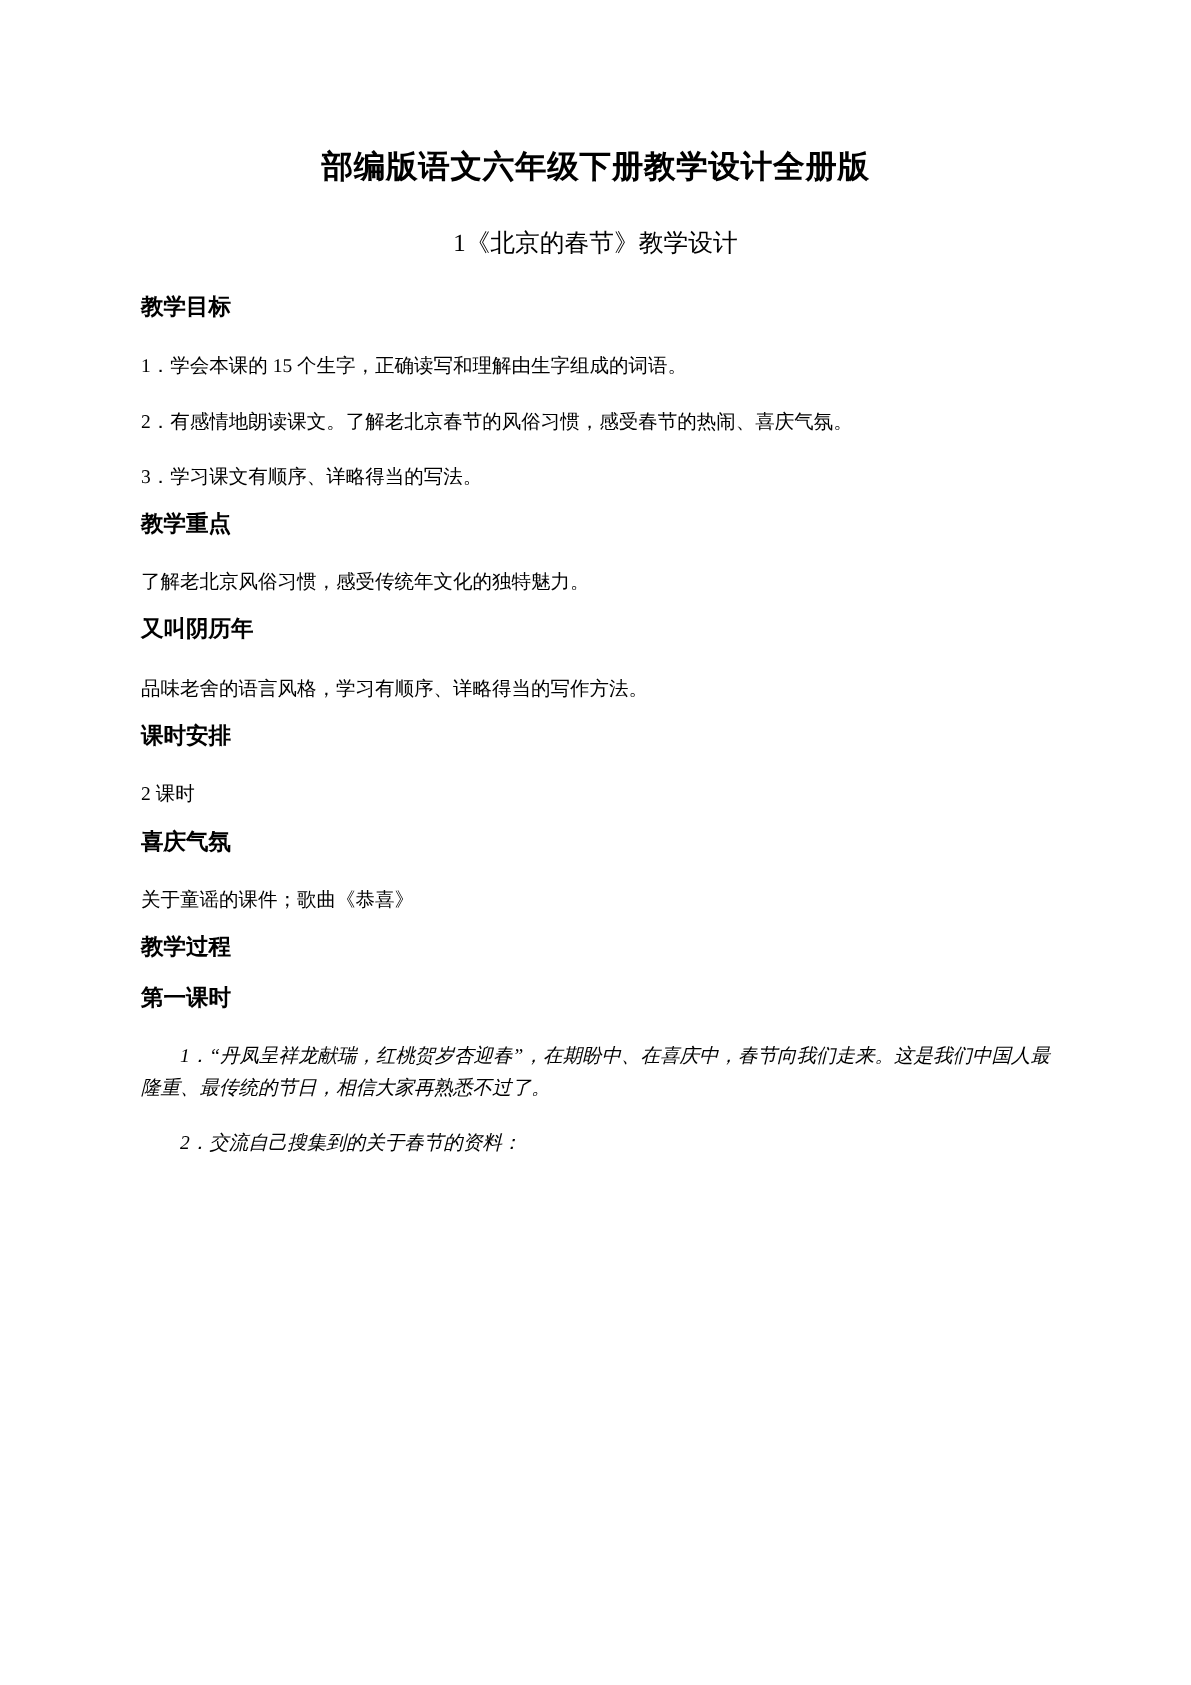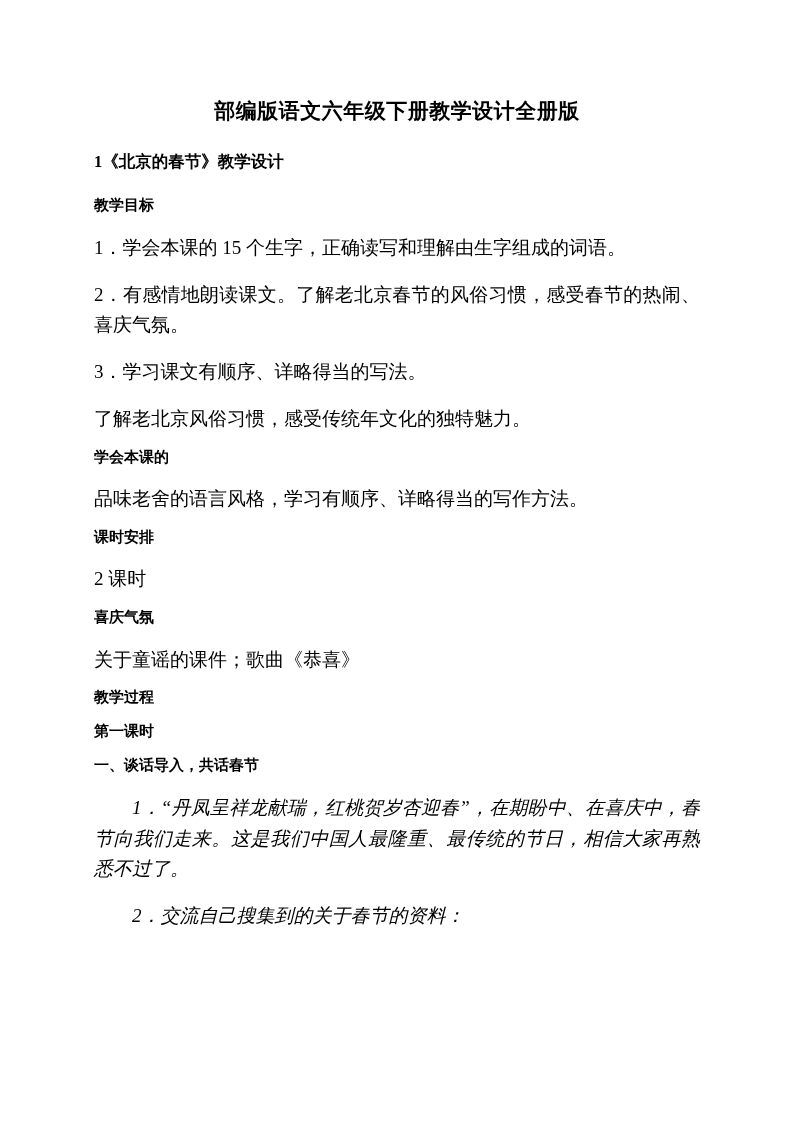--- a/index.html
+++ b/index.html
@@ -24,33 +24,34 @@
   }
   .doc-title {
     text-align: center;
     font-size: 21px;
     font-weight: bold;
     line-height: 1.5;
     margin: 0 0 22px 0;
     letter-spacing: 0.5px;
   }
   .sub-title {
+    text-align: center;
     font-size: 16.5px;
-    font-weight: bold;
+    font-weight: normal;
     line-height: 1.5;
     margin: 0 0 20px 0;
   }
   .heading {
     font-size: 15px;
     font-weight: bold;
     line-height: 1.5;
     margin: 0 0 11px 0;
   }
   .para {
-    font-size: 19px;
+    font-size: 13px;
     line-height: 1.62;
     margin: 16px 0 11px 0;
     text-align: justify;
   }
   .para-indent {
     text-indent: 2em;
     font-style: italic;
   }
   .centered-bold {
     font-size: 15px;
@@ -75,33 +76,33 @@
 
   <h1 class="doc-title">部编版语文六年级下册教学设计全册版</h1>
 
   <h2 class="sub-title">1《北京的春节》教学设计</h2>
 
   <h3 class="heading">教学目标</h3>
   <p class="para">1．学会本课的 15 个生字，正确读写和理解由生字组成的词语。</p>
   <p class="para">2．有感情地朗读课文。了解老北京春节的风俗习惯，感受春节的热闹、喜庆气氛。</p>
   <p class="para">3．学习课文有顺序、详略得当的写法。</p>
 
+  <h3 class="heading">教学重点</h3>
   <p class="para">了解老北京风俗习惯，感受传统年文化的独特魅力。</p>
 
-  <h3 class="heading">学会本课的</h3>
+  <h3 class="heading">又叫阴历年</h3>
   <p class="para">品味老舍的语言风格，学习有顺序、详略得当的写作方法。</p>
 
   <h3 class="heading">课时安排</h3>
   <p class="para">2 课时</p>
 
   <h3 class="heading">喜庆气氛</h3>
   <p class="para">关于童谣的课件；歌曲《恭喜》</p>
 
   <h3 class="heading">教学过程</h3>
 
   <p class="centered-bold">第一课时</p>
 
-  <h3 class="section-head">一、谈话导入，共话春节</h3>
 
   <p class="para para-indent">1．“丹凤呈祥龙献瑞，红桃贺岁杏迎春”，在期盼中、在喜庆中，春节向我们走来。这是我们中国人最隆重、最传统的节日，相信大家再熟悉不过了。</p>
   <p class="para para-indent">2．交流自己搜集到的关于春节的资料：</p>
 
 </div>
 
 </body></html>

